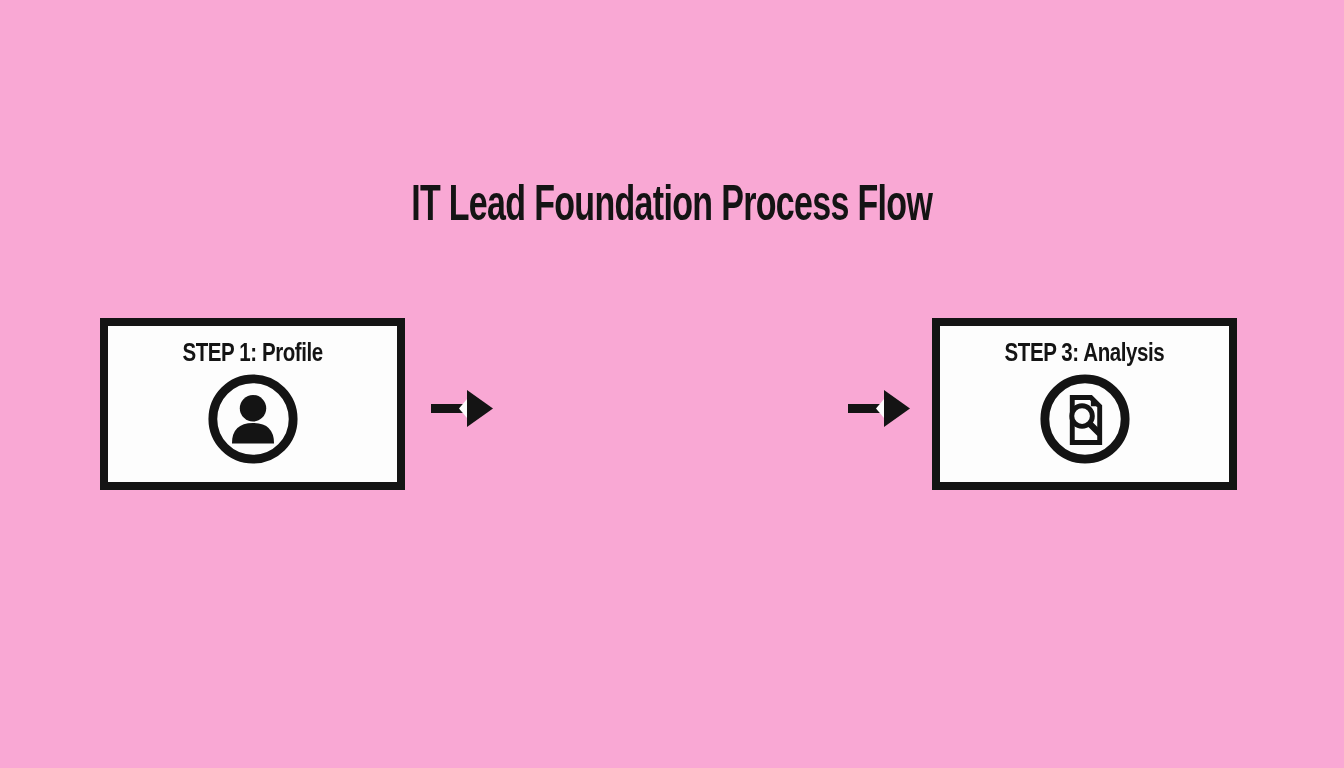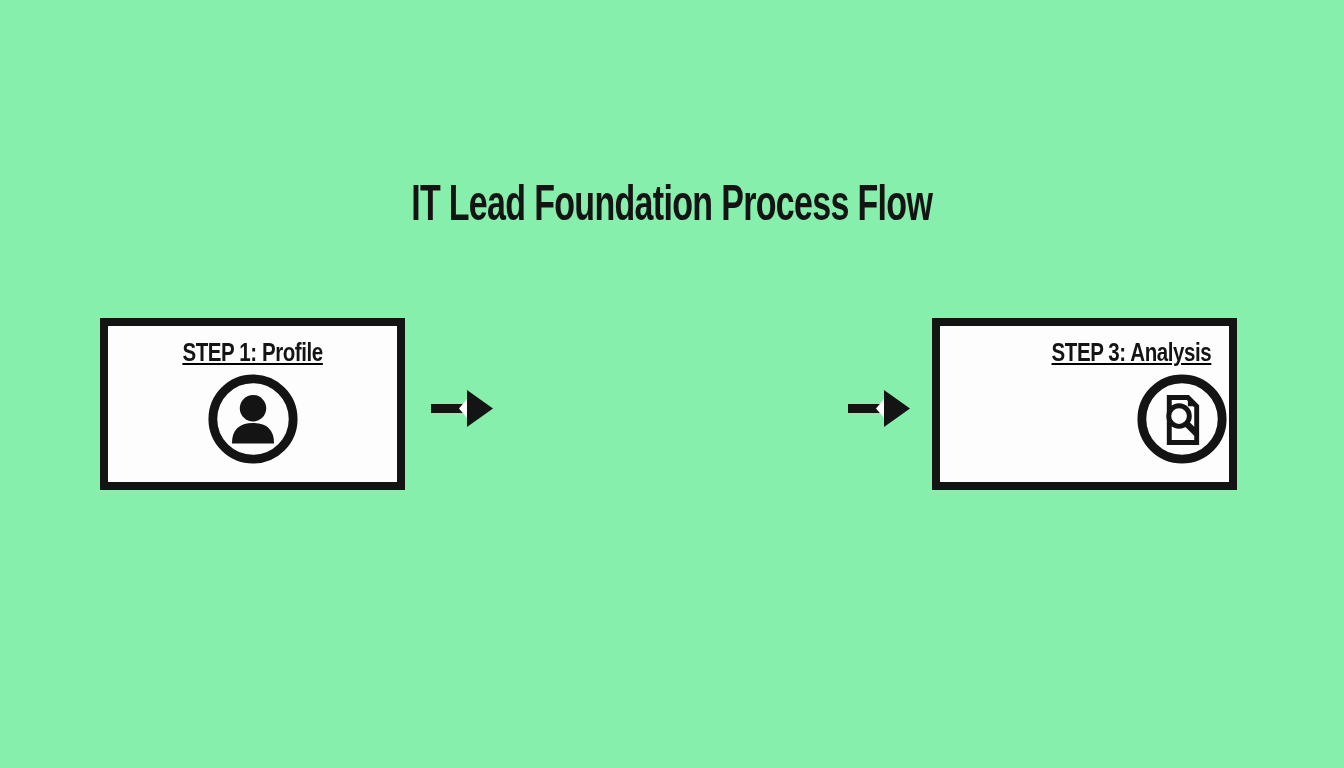--- a/index.html
+++ b/index.html
@@ -3,21 +3,21 @@
 <meta charset="utf-8">
 <style>
   html, body {
     margin: 0;
     padding: 0;
   }
   #canvas {
     position: relative;
     width: 1344px;
     height: 768px;
-    background: #86efac;
+    background: #f9a8d4;
     font-family: "Liberation Sans", sans-serif;
     overflow: hidden;
   }
   .diagram-title {
     position: absolute;
     top: 174px;
     left: 0;
     width: 1344px;
     text-align: center;
     font-size: 50px;
@@ -31,25 +31,24 @@
   .step-box {
     position: absolute;
     top: 318px;
     width: 289px;
     height: 156px;
     border: 8px solid #141414;
     background: #fdfdfd;
     display: flex;
     flex-direction: column;
     align-items: center;
-    text-decoration: underline;
   }
   .step-box.pos-0 { left: 100px; }
   .step-box.pos-1 { left: 517px; }
-  .step-box.pos-2 { left: 932px; align-items: flex-end; }
+  .step-box.pos-2 { left: 932px; }
   .step-label {
     margin-top: 13px;
     font-size: 25px;
     font-weight: bold;
     color: #141414;
     letter-spacing: -0.5px;
     transform: scaleX(0.82);
     transform-origin: center;
     white-space: nowrap;
     line-height: 26px;

